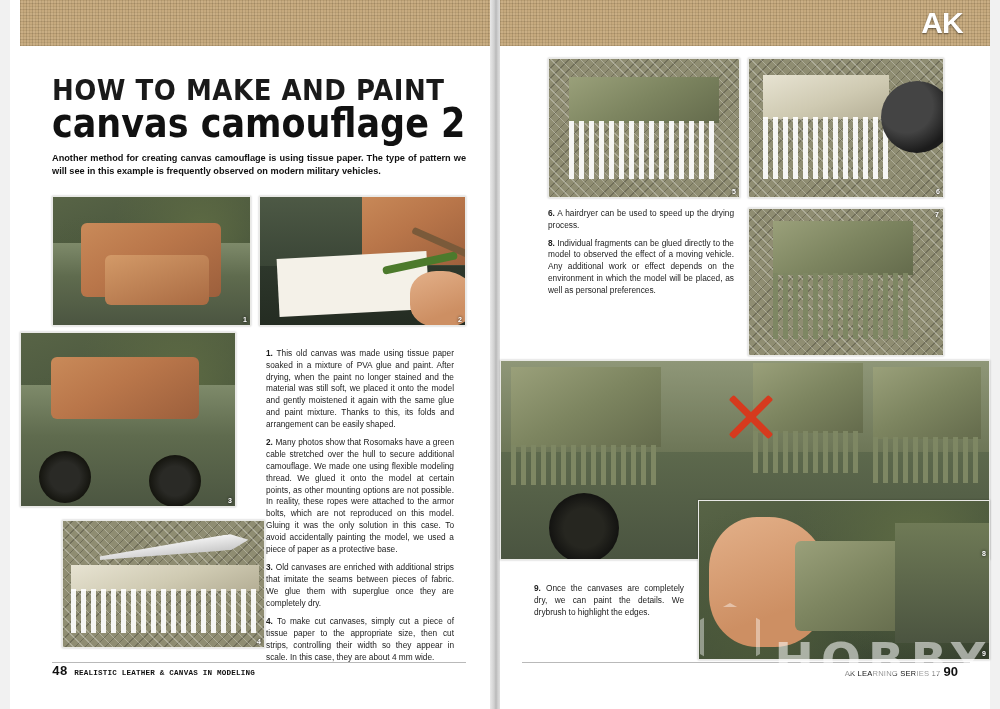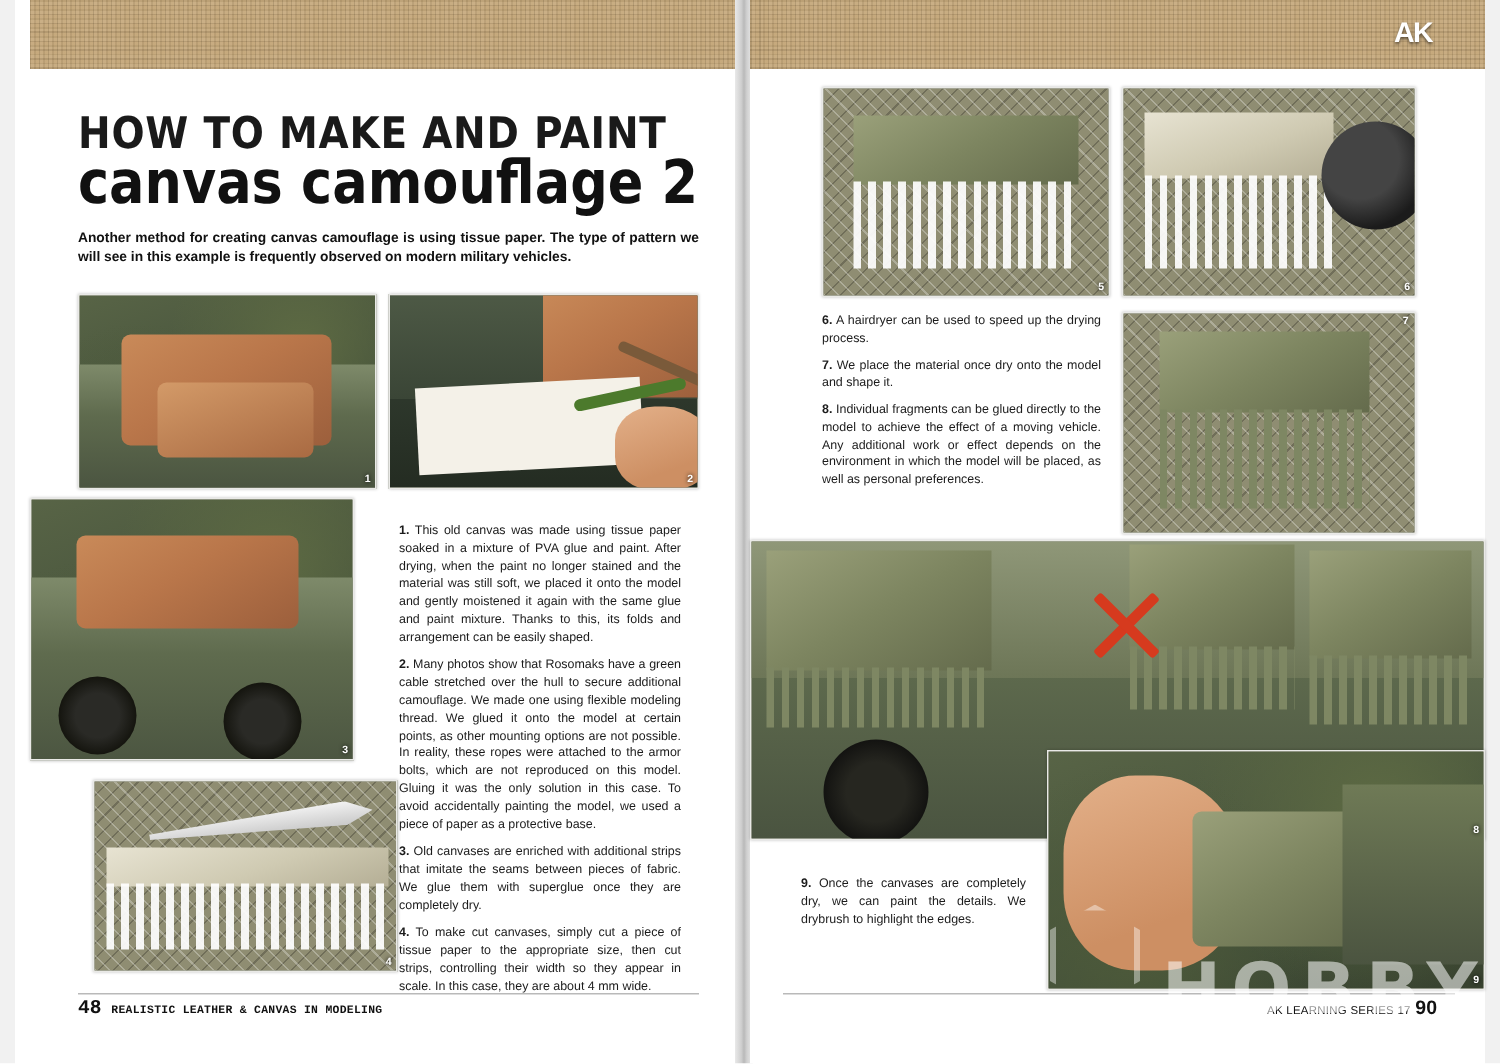--- a/index.html
+++ b/index.html
@@ -41,21 +41,21 @@
     background: linear-gradient(90deg, #e9e9e9 0%, #cfcfcf 35%, #b9b9b9 50%, #cfcfcf 65%, #ededed 100%);
   }
   .edge-left { position: absolute; left:0; top:0; width:10px; height:709px; background:#f1f1f1; }
   .edge-right { position: absolute; left:990px; top:0; width:10px; height:709px; background:#f1f1f1; }
 
   
   .ak-logo {
     position: absolute; right: 22px; top: 7px;
     width: 52px; height: 32px;
     display: flex; align-items: center; justify-content: center;
-    font-weight: bold; font-size: 19px; color: #ffffff;
+    font-weight: bold; font-size: 30px; color: #ffffff;
     letter-spacing: -1px;
     text-shadow: 0 1px 2px rgba(0,0,0,0.5);
   }
 
   
   .title-line1 {
     position: absolute; left: 42px; top: 73px;
     font-family: "DejaVu Sans", sans-serif;
     font-weight: bold;
     font-size: 26px;
@@ -321,24 +321,22 @@
     <div class="photo" style="left:248px; top:208px; width:196px; height:148px;">
       <div class="mesh"></div>
       <div class="canvas-olive" style="left:24px; top:12px; width:140px; height:54px;"></div>
       <div class="fringe olive" style="left:24px; top:64px; width:140px; height:66px;"></div>
       <div class="num" style="right:4px; top:2px; bottom:auto;">7</div>
     </div>
 
     <div class="rcaption" style="left:48px; top:208px; width:186px;">
       <p><b>6.</b>
         <span>A hairdryer can be used to speed up the drying process.</span></p>
-      <p><b>7.</b>
-        <span>We place the material once dry onto the model and shape it.</span></p>
       <p><b>8.</b>
-        <span>Individual fragments can be glued directly to the model to achieve the effect of a moving vehicle. Any additional work or effect depends on the environment in which the model will be placed, as well as personal preferences.</span></p>
+        <span>Individual fragments can be glued directly to the model to observed the effect of a moving vehicle. Any additional work or effect depends on the environment in which the model will be placed, as well as personal preferences.</span></p>
     </div>
 
     <div class="photo" style="left:0px; top:360px; width:490px; height:200px;">
       <div class="veh-green"></div>
       <div style="position:absolute; left:0; top:0; width:100%; height:46%; background:linear-gradient(180deg,#8f9778,#6d7657);"></div>
       <div class="canvas-olive" style="left:10px; top:6px; width:150px; height:80px;"></div>
       <div class="fringe olive" style="left:10px; top:84px; width:150px; height:40px;"></div>
       <div class="canvas-olive" style="left:252px; top:2px; width:110px; height:70px;"></div>
       <div class="fringe olive" style="left:252px; top:70px; width:110px; height:42px;"></div>
       <div class="canvas-olive" style="left:372px; top:6px; width:108px; height:72px;"></div>

